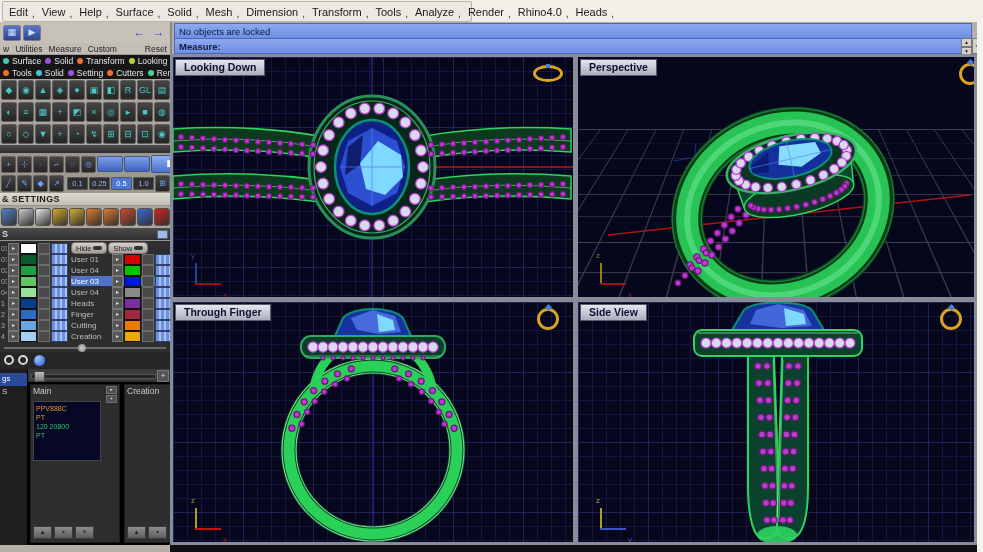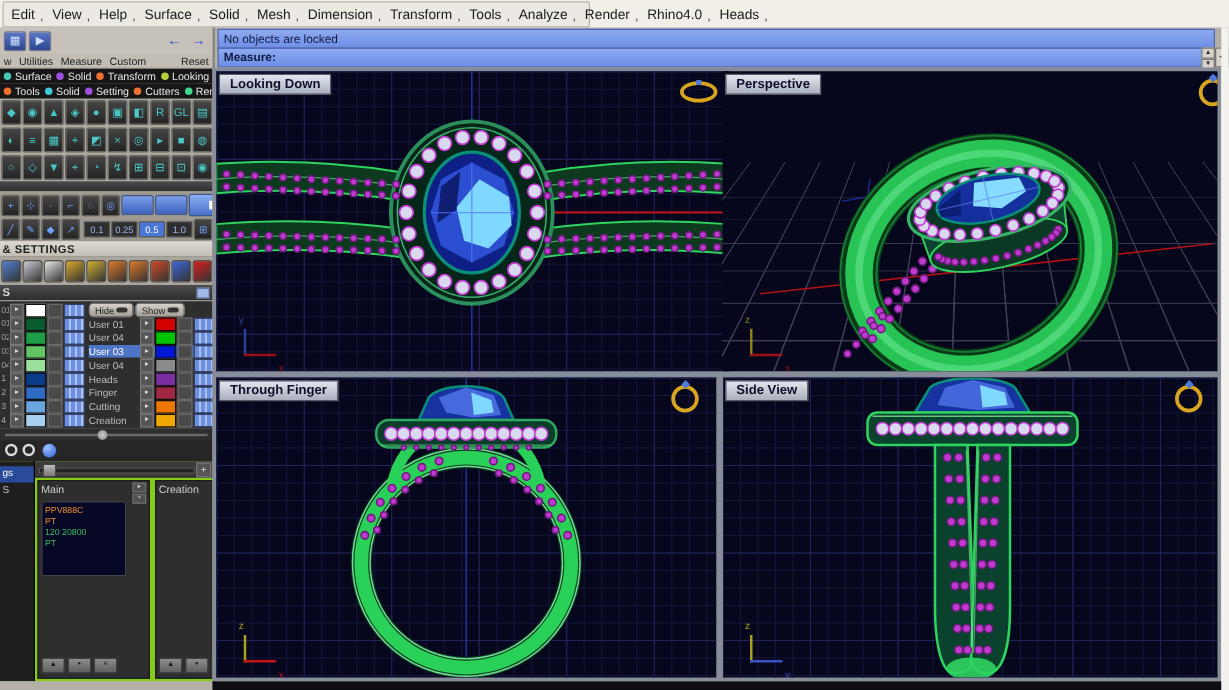--- a/index.html
+++ b/index.html
@@ -74,21 +74,21 @@
   #layer-slider .track{position:absolute;left:4px;right:4px;top:4px;height:2px;background:#6a6a6a;}
   #layer-slider .thumb{position:absolute;left:78px;top:1px;width:8px;height:8px;border-radius:50%;
         background:radial-gradient(#cfcfcf,#7a7a7a);}
 
   
   #obj-tools{height:17px;background:#262626;display:flex;align-items:center;gap:4px;padding:0 4px;flex:none;}
   .glasses{width:26px;height:11px;position:relative;}
   .glasses i{position:absolute;top:0;width:10px;height:10px;border:2px solid #d8d8d8;border-radius:50%;box-sizing:border-box;}
   .glasses i.r{left:14px;} .glasses i.l{left:0;}
   .bluedot{width:11px;height:11px;border-radius:50%;background:radial-gradient(circle at 35% 30%,#9cc4ff,#2a5ad0);}
-  #browser{flex:1;background:#84cc16;display:flex;min-height:0;}
+  #browser{flex:1;background:#000000;display:flex;min-height:0;}
   #side-list{width:27px;background:#1e1e1e;border-right:1px solid #000;padding-top:4px;}
   .side-item{font-size:8px;color:#ccc;padding:1px 2px;height:11px;overflow:hidden;}
   .side-item.sel{background:#2a4a9a;color:#fff;}
   #browser-main{flex:1;display:flex;flex-direction:column;min-width:0;}
   #browser-slider{height:12px;position:relative;background:#3a3a3a;border-bottom:1px solid #2a2a2a;}
   #browser-slider .track{position:absolute;left:3px;right:14px;top:5px;height:3px;background:#242424;border:1px solid #555;}
   #browser-slider .thumb{position:absolute;left:6px;top:2px;width:9px;height:9px;background:linear-gradient(#bbb,#777);border:1px solid #444;}
   #browser-slider .plus{position:absolute;right:1px;top:1px;width:10px;height:10px;background:#555;border:1px solid #777;
         color:#ddd;font-size:8px;line-height:9px;text-align:center;}
   #columns{flex:1;display:flex;gap:4px;padding:2px;min-width:0;overflow:hidden;}
@@ -117,21 +117,21 @@
   #cmd-spinner .back{width:9px;height:14px;background:#d6d2ca;border:1px solid #777;color:#222;font-size:7px;
         line-height:13px;text-align:center;}
 
   
   #viewport-area{position:absolute;left:170px;top:54px;width:807px;height:491px;background:#868c98;}
   .vp{position:absolute;background-color:#06061c;overflow:hidden;
       background-image:
         linear-gradient(#23235c 1px,transparent 1px),linear-gradient(90deg,#23235c 1px,transparent 1px),
         linear-gradient(#15153f 1px,transparent 1px),linear-gradient(90deg,#15153f 1px,transparent 1px);
       background-size:70px 70px,70px 70px,14px 14px,14px 14px;}
-  #vp1{left:3px;top:3px;width:400px;height:240px;padding-left:11px;}
+  #vp1{left:3px;top:3px;width:400px;height:240px;}
   #vp2{left:408px;top:3px;width:396px;height:240px;background-image:none;}
   #vp3{left:3px;top:248px;width:400px;height:240px;}
   #vp4{left:408px;top:248px;width:396px;height:240px;}
   .vp svg{position:absolute;inset:0;}
   .vtab{position:absolute;left:2px;top:2px;background:linear-gradient(#e2e6ee,#a9afbc);
         border:1px solid #5a5a66;color:#10102e;font-weight:bold;font-size:10.5px;padding:1px 8px 2px;z-index:5;}
   .persp-grid{position:absolute;left:-30%;top:4%;width:160%;height:120%;
       background-image:linear-gradient(#4a4a60 1px,transparent 1px),linear-gradient(90deg,#4a4a60 1px,transparent 1px);
       background-size:34px 34px;transform:perspective(430px) rotateX(56deg);transform-origin:50% 40%;opacity:.8;}
   .corner-icon{position:absolute;z-index:4;}

